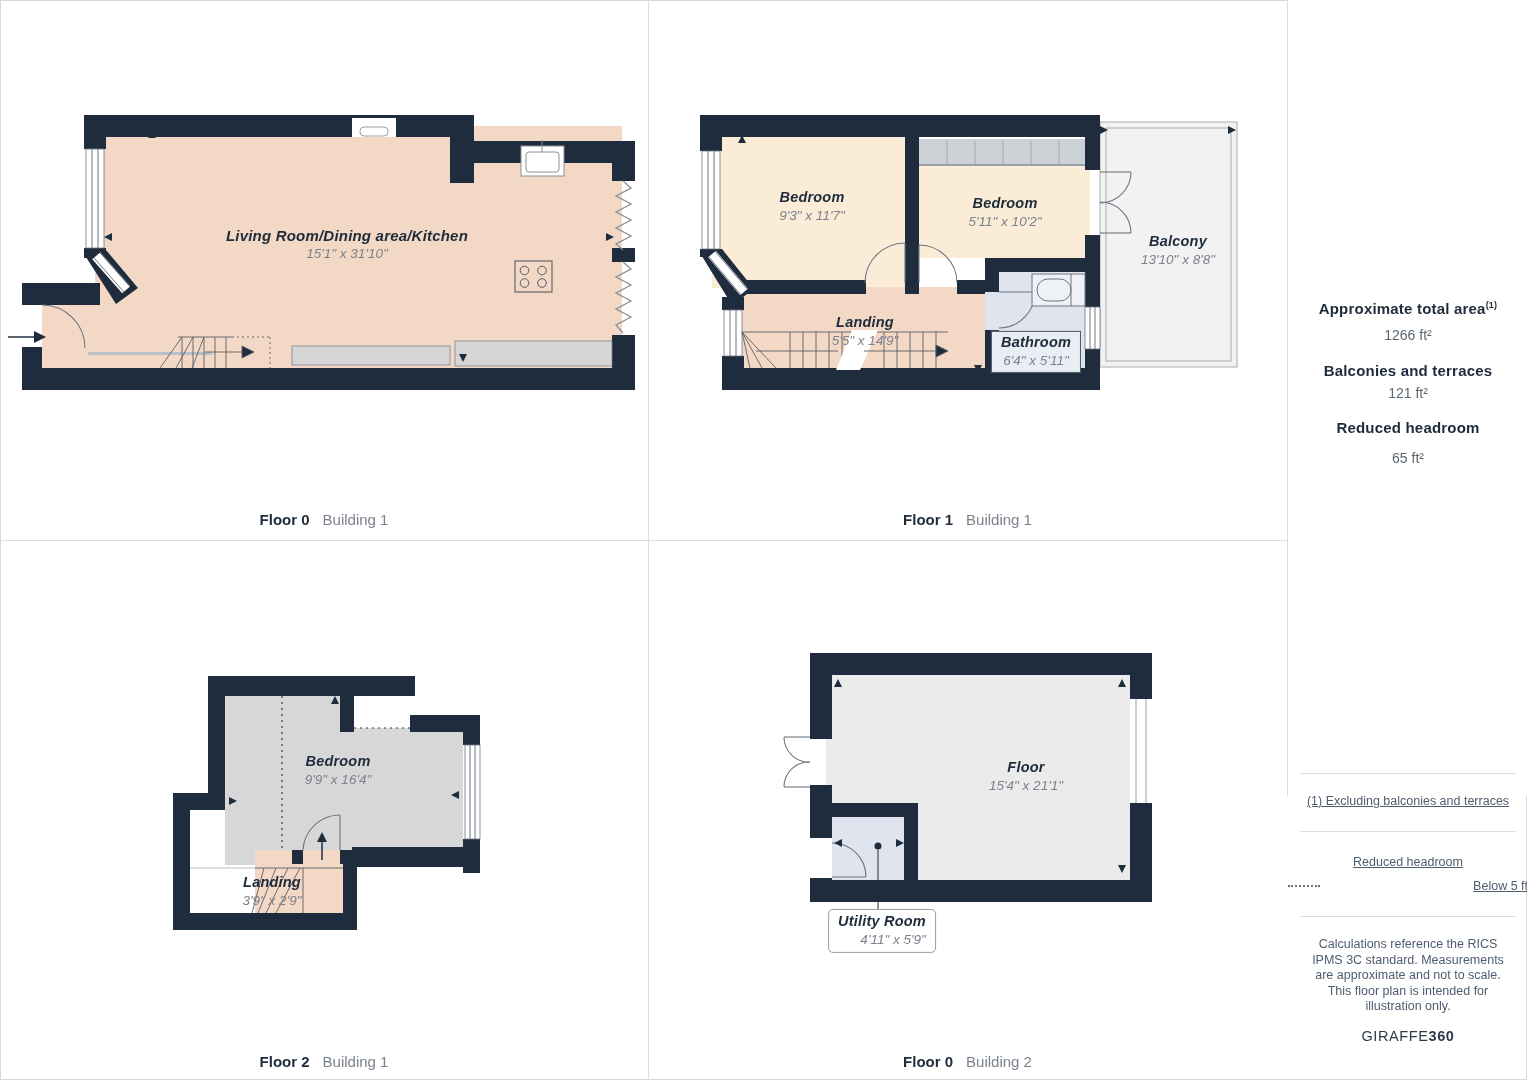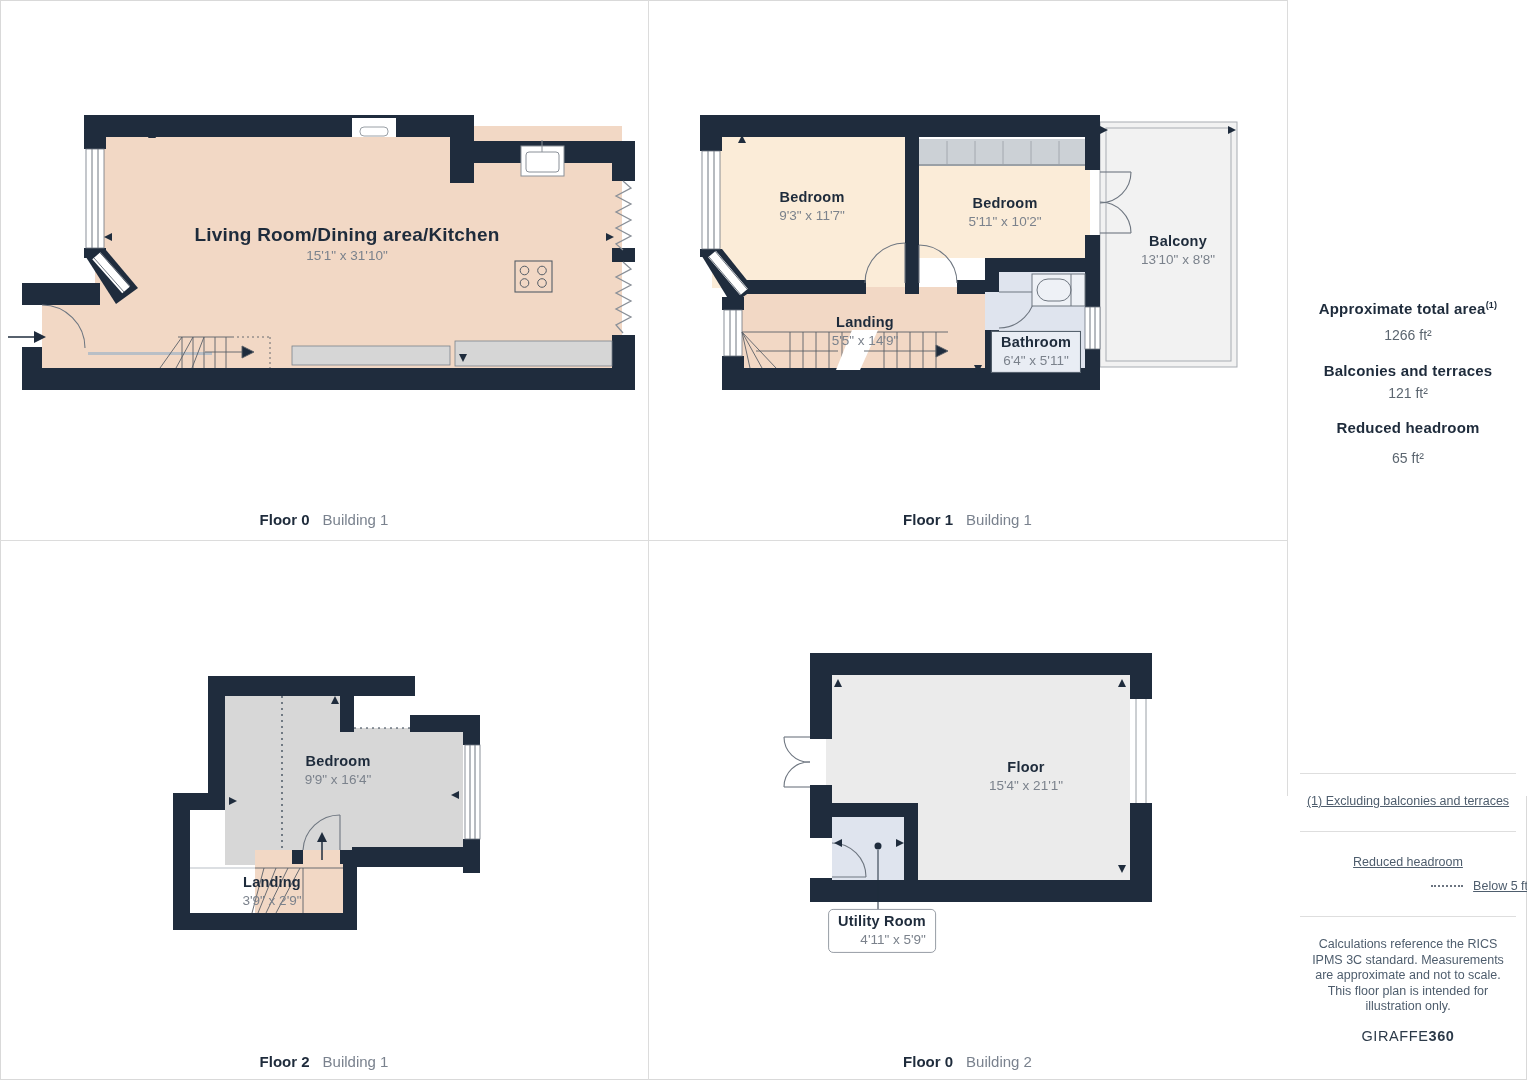--- a/index.html
+++ b/index.html
@@ -12,39 +12,39 @@
   .gridline{position:absolute;background:#dcdcdc;}
   .vline{left:648px;top:0;width:1px;height:1080px;}
   .hline{left:0;top:540px;width:1287px;height:1px;}
   .quadrant{position:absolute;overflow:hidden;}
   .q-tl{left:0;top:0;width:648px;height:540px;}
   .q-tr{left:648px;top:0;width:639px;height:540px;}
   .q-bl{left:0;top:540px;width:648px;height:540px;}
   .q-br{left:648px;top:540px;width:639px;height:540px;}
   .plan-svg{position:absolute;left:0;top:0;}
 
-  .room-label{position:absolute;transform:translate(-50%,-50%);text-align:center;white-space:nowrap;line-height:1.15;}
+  .room-label{position:absolute;transform:translate(-50%,-50%);text-align:center;white-space:nowrap;line-height:1.15;font-style:italic;}
   .room-name{font-weight:bold;font-size:14.5px;letter-spacing:.2px;color:#1e2b3b;}
   .room-dims{font-size:13.5px;color:#7b828c;margin-top:2px;}
-  .room-label.lg .room-name{font-size:19px;}
+  .room-label.lg .room-name{font-size:15px;}
   .room-label.boxed{background:#e9edf4;border:1.5px solid #495562;padding:2px 9px 4px;}
   .room-label.callout{background:#fff;border:1px solid #979da5;border-radius:5px;padding:3px 9px 5px;text-align:right;}
 
   .caption{position:absolute;left:0;width:100%;display:flex;justify-content:center;gap:13px;font-size:15px;}
   .caption .cap-floor{font-weight:bold;color:#1e2b3b;}
   .caption .cap-building{color:#7a828e;}
 
   .sidebar{position:absolute;left:1287px;top:0;width:240px;height:796px;border-left:1px solid #dcdcdc;background:#fff;}
   .sb-text{position:absolute;left:0;width:100%;text-align:center;}
   .sb-heading{font-weight:bold;font-size:15px;color:#1e2b3b;letter-spacing:.2px;}
   .sb-heading sup{font-size:9px;}
   .sb-value{font-size:14px;color:#5c6670;}
   .sb-div{position:absolute;left:12px;right:12px;height:0;border-top:1px solid #dedede;}
   .sb-note{font-size:12.5px;color:#4e5d6d;text-decoration:underline;}
-  .sb-legend-row{position:absolute;left:0;width:100%;display:flex;justify-content:flex-end;align-items:center;gap:10px;}
+  .sb-legend-row{position:absolute;left:0;width:100%;display:flex;justify-content:space-between;align-items:center;gap:10px;}
   .legend-dash{width:32px;height:0;border-top:2px dotted #6b7480;}
   .sb-disclaimer{position:absolute;left:24px;right:24px;text-align:center;font-size:12.5px;line-height:15.5px;color:#4e5d6d;}
   .brand{position:absolute;left:0;width:100%;text-align:center;font-size:14.5px;color:#2c3a49;letter-spacing:.6px;}
   .brand .brand-bold{font-weight:bold;}
 
   svg .wall{fill:#1f2c3d;}
   svg .stroke{stroke:#6e7680;fill:none;stroke-width:1.1;}
   svg .stair{stroke:#5a6068;fill:none;stroke-width:0.9;}
   svg .tick{fill:#1f2c3d;}
 </style>

